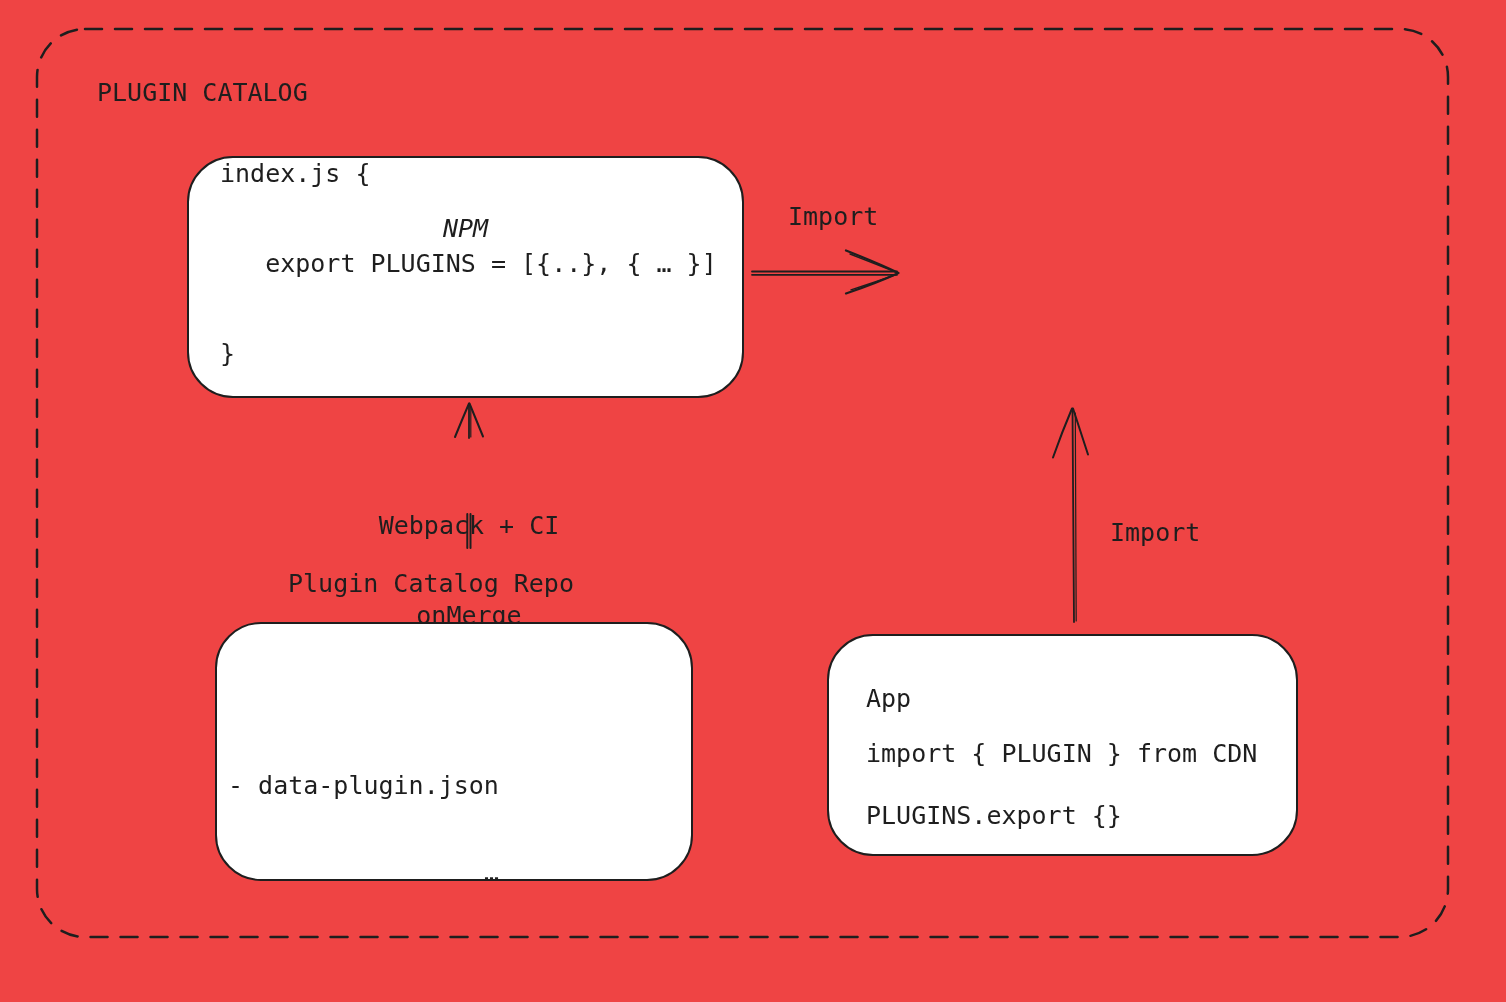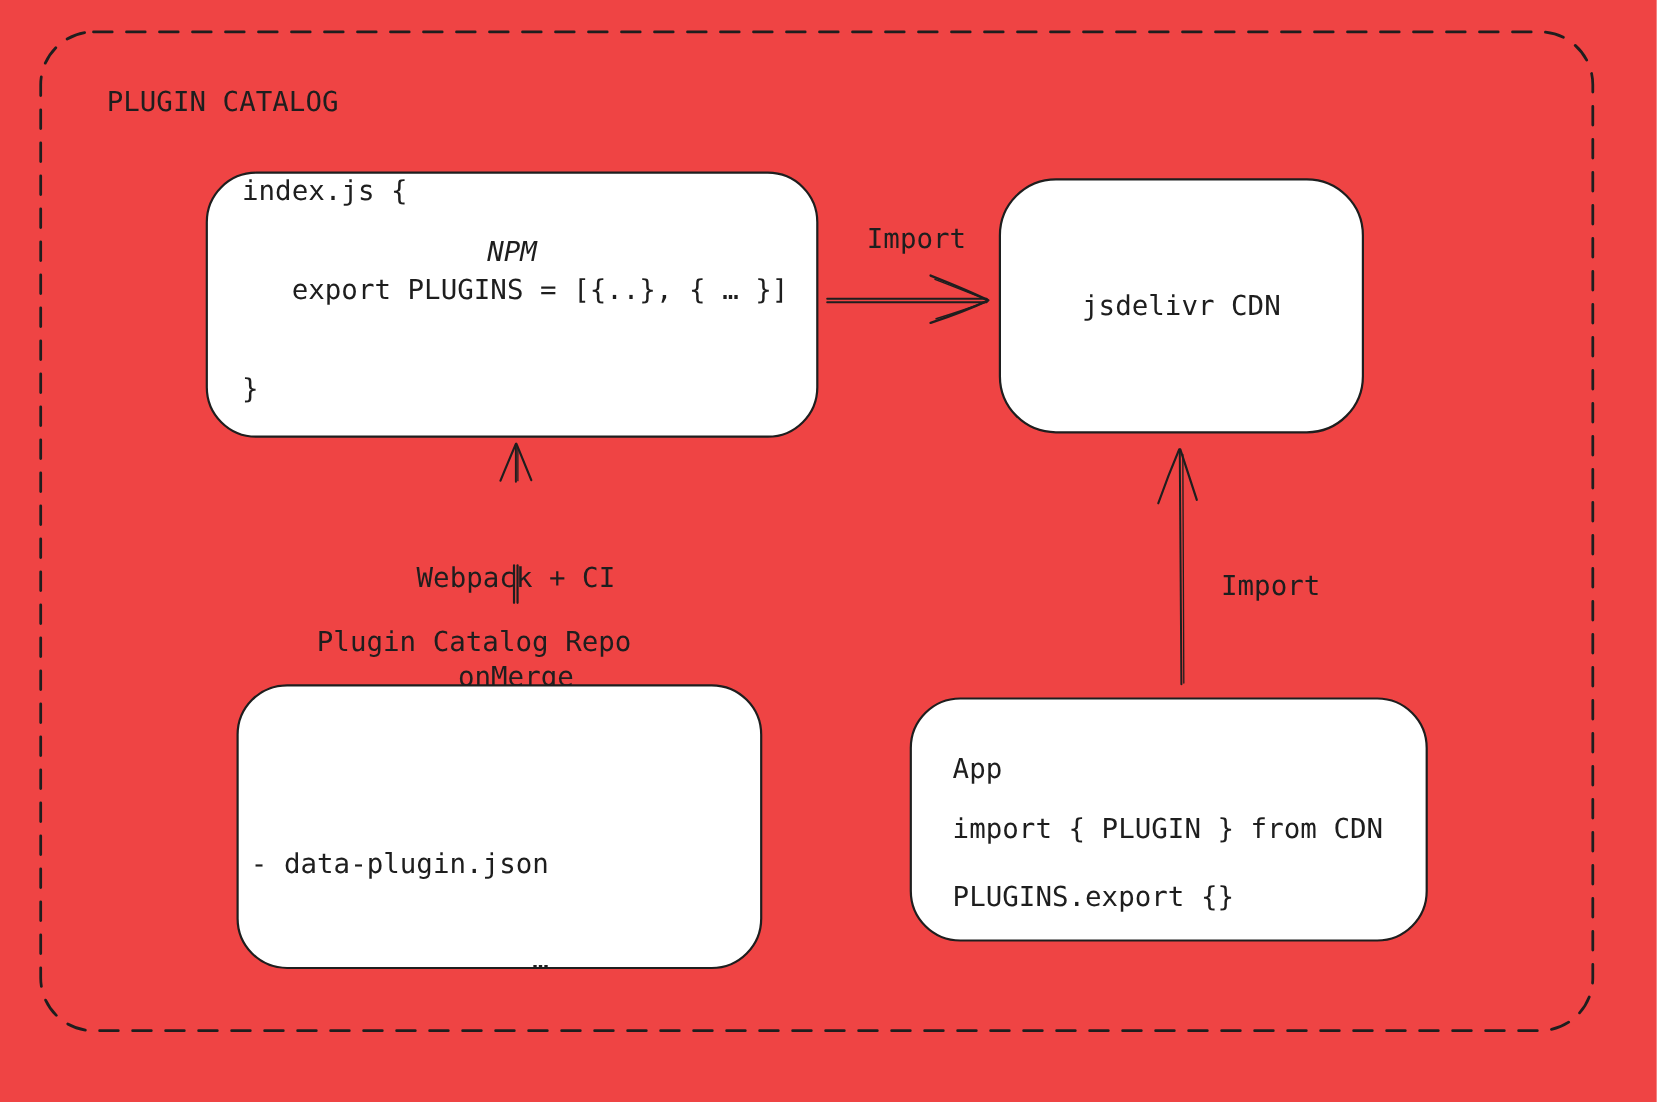--- a/index.html
+++ b/index.html
@@ -97,23 +97,20 @@
 
   <div class="node" style="left:187px; top:156px; width:557px; height:242px; border-radius:46px;">
     <div class="txt node-title-center" style="top:58px;font-style:italic;">NPM</div>
     <div class="abs txt code-block" style="left:31px; top:253px; margin-top:-156px; top:97px;">
       <div class="code-line">index.js {</div>
       <div class="code-line">   export PLUGINS = [{..}, { … }]</div>
       <div class="code-line">}</div>
     </div>
   </div>
 
-  <div class="node flex-center" style="left:908px; top:162px; width:332px; height:232px; border-radius:52px;">
-    <div class="txt">jsdelivr CDN</div>
-  </div>
 
   <div class="abs txt" style="left:788px; top:204px;">Import</div>
 
   <div class="abs txt" style="left:369px; top:451px; width:200px; text-align:center; line-height:30px;">
     <div>Webpack + CI</div>
     <div>onMerge</div>
   </div>
 
   <div class="abs txt" style="left:1110px; top:520px;">Import</div>
 

